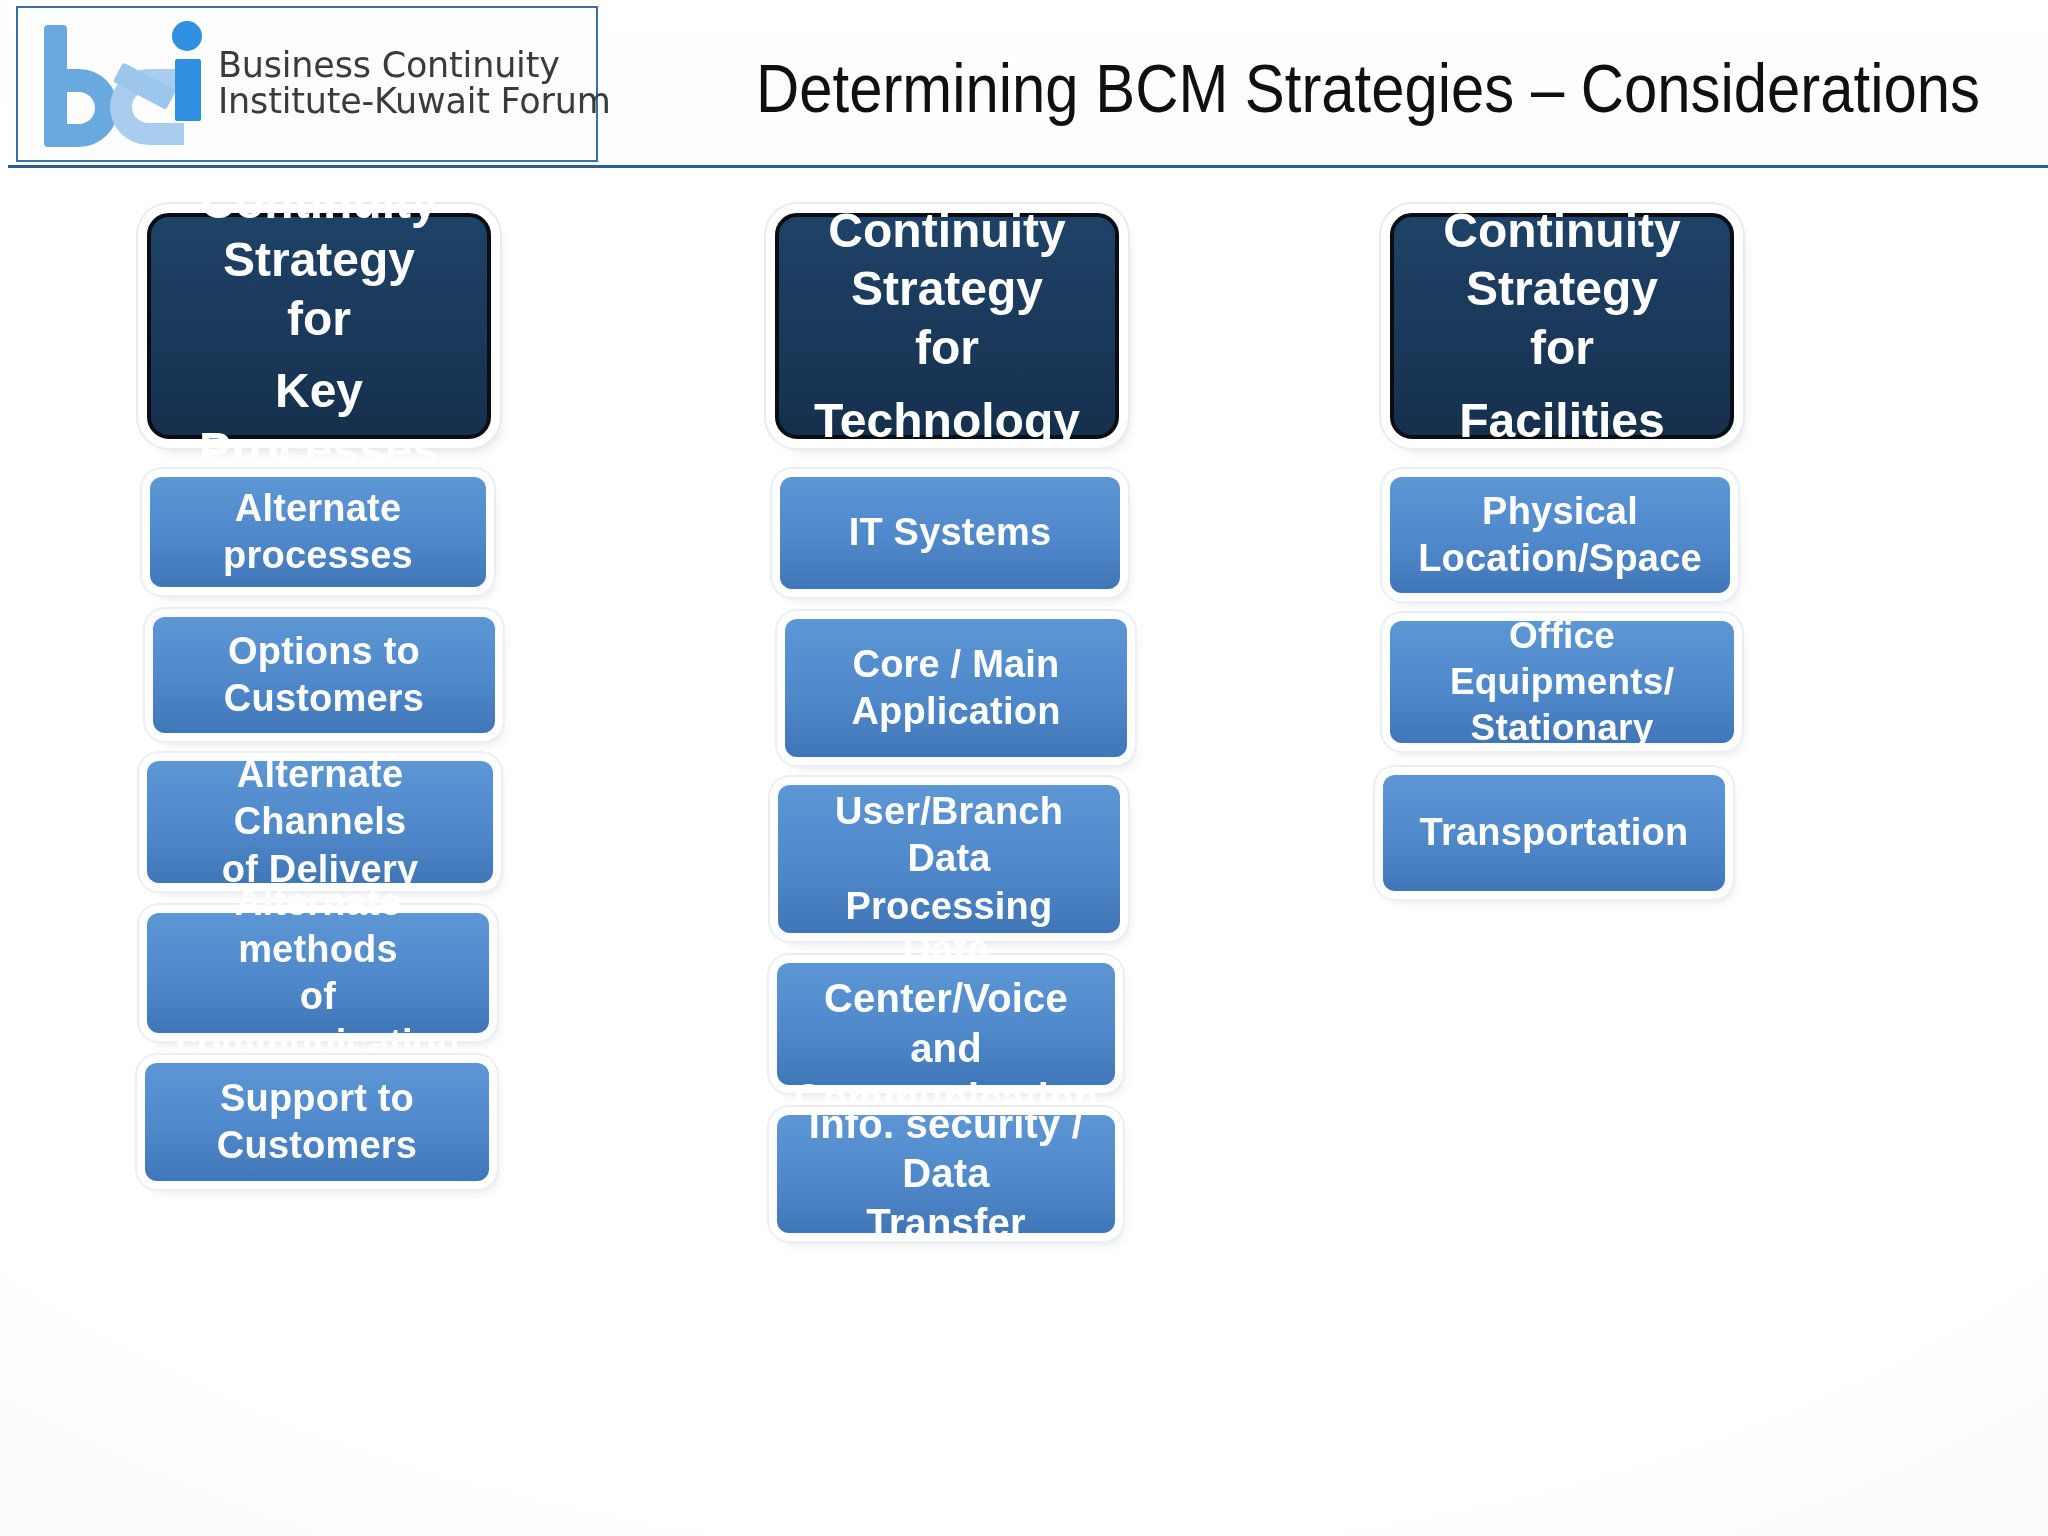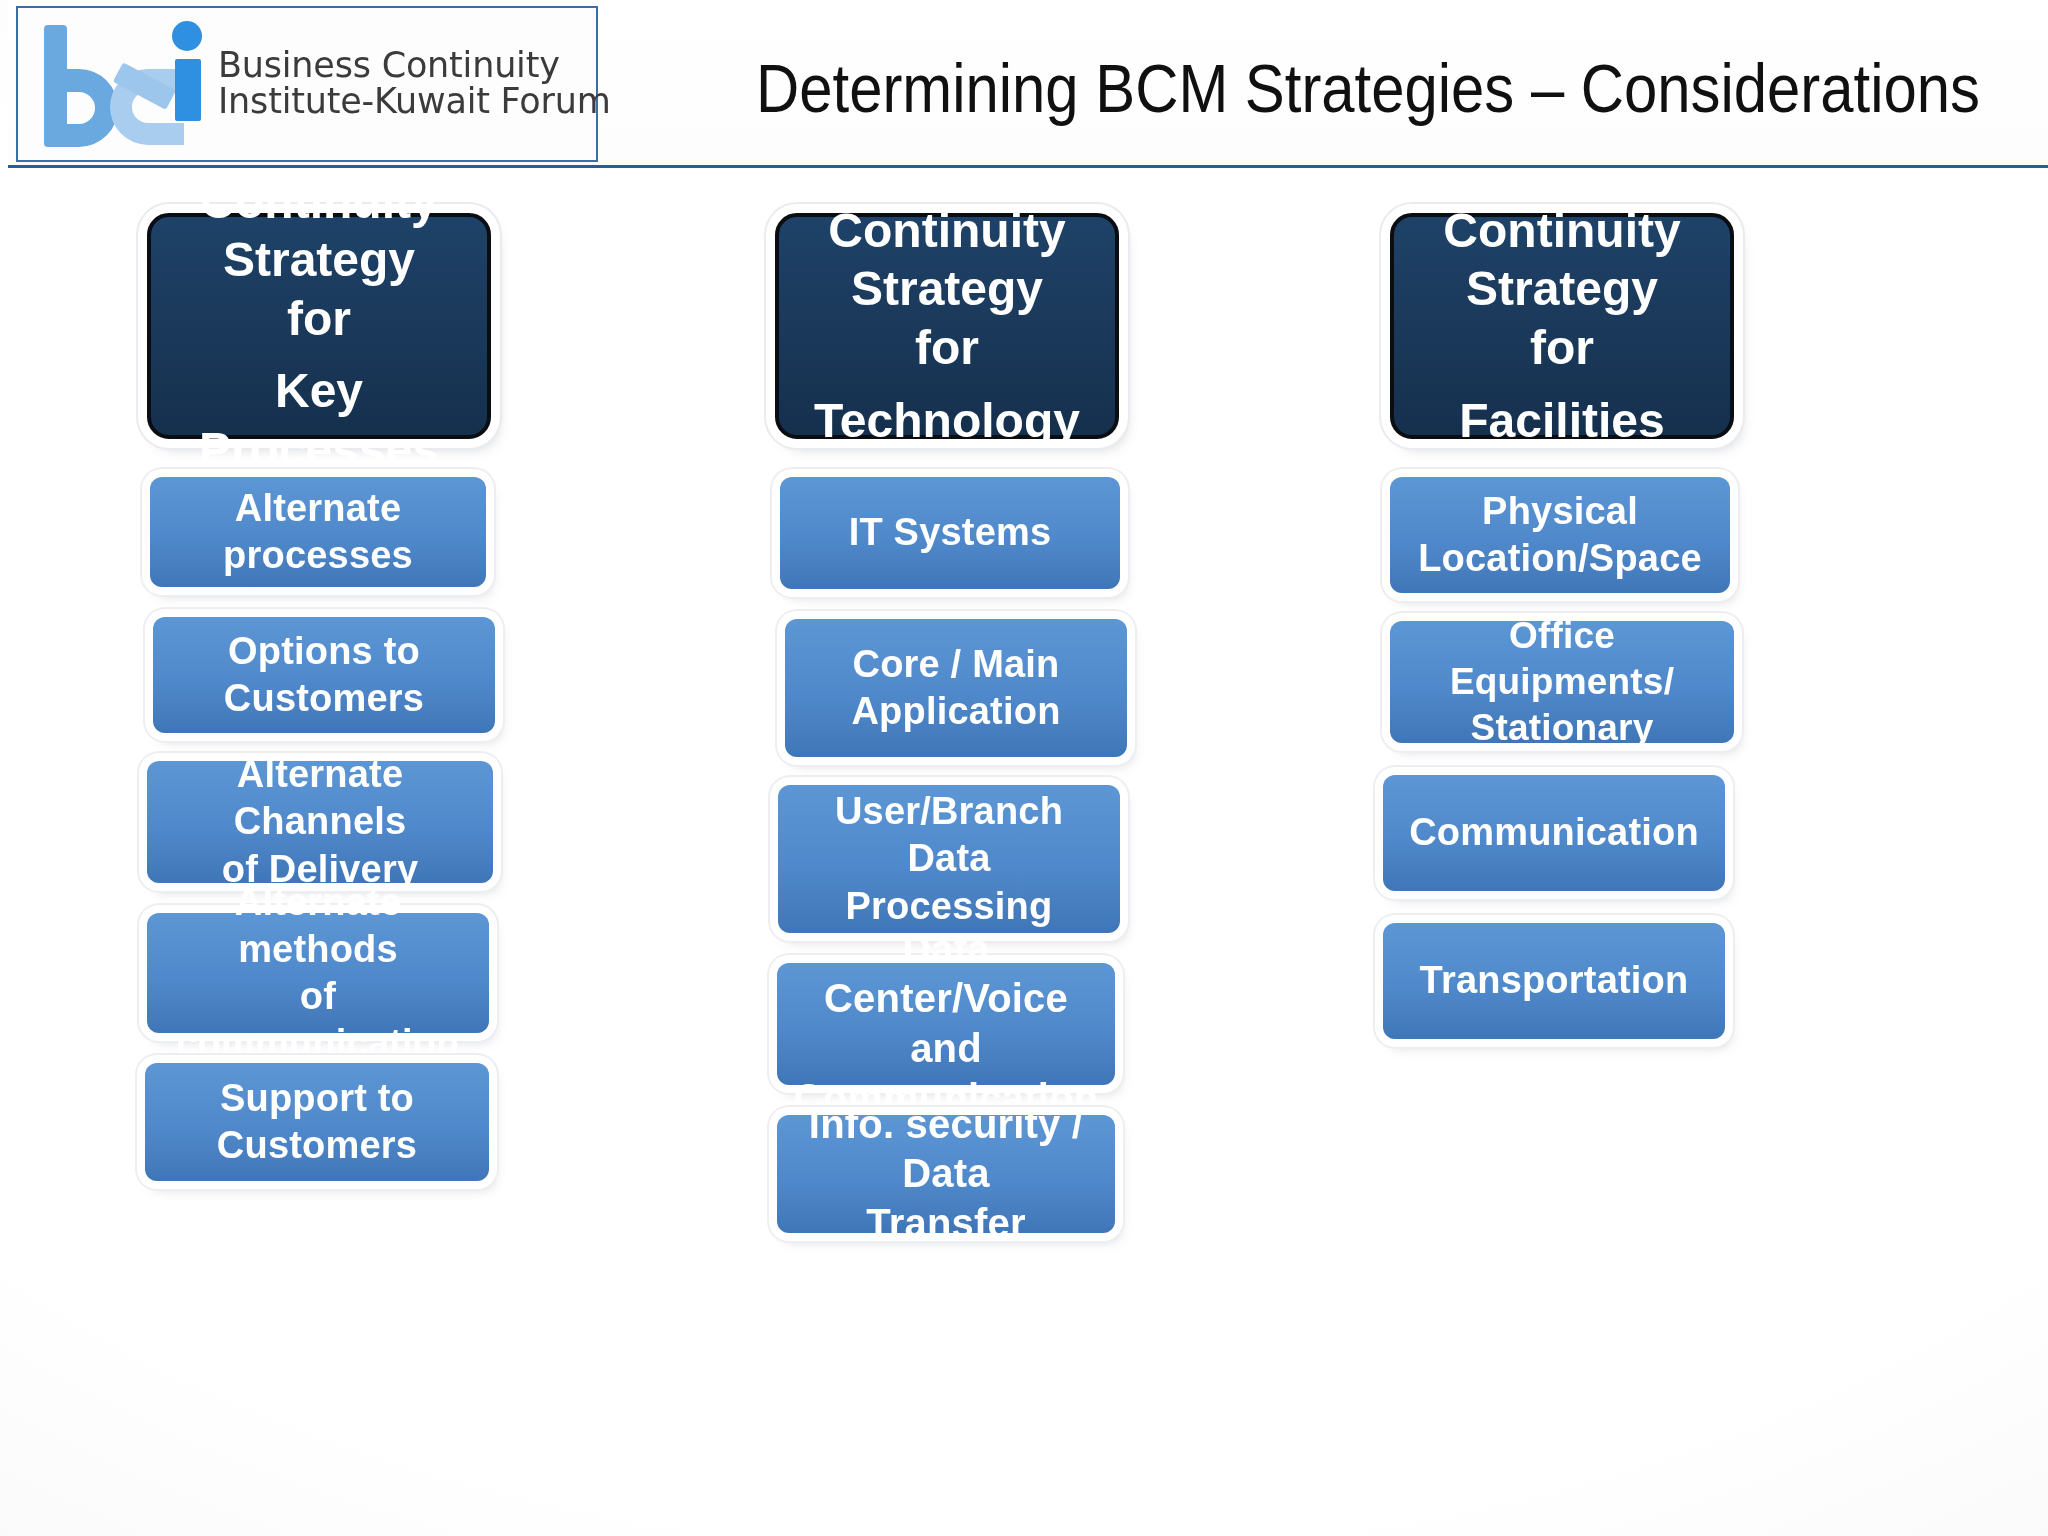--- a/index.html
+++ b/index.html
@@ -215,19 +215,18 @@
         <div class="l2">Facilities</div>
       </div>
 
       <div class="card" style="margin-top:38px;margin-left:-5px;width:340px;height:116px;white-space:pre-line;">Physical
 Location/Space</div>
 
       <div class="card" style="margin-top:28px;margin-left:-5px;width:344px;height:122px;white-space:pre-line;font-size:37px;">Office  Equipments/
 Stationary</div>
 
 
-      <div class="card" style="margin-top:32px;margin-left:-12px;width:342px;height:116px;">Communication</div>
 
       <div class="card" style="margin-top:32px;margin-left:-12px;width:342px;height:116px;">Transportation</div>
     </div>
 
   </div>
 </div>
 
 </body></html>

